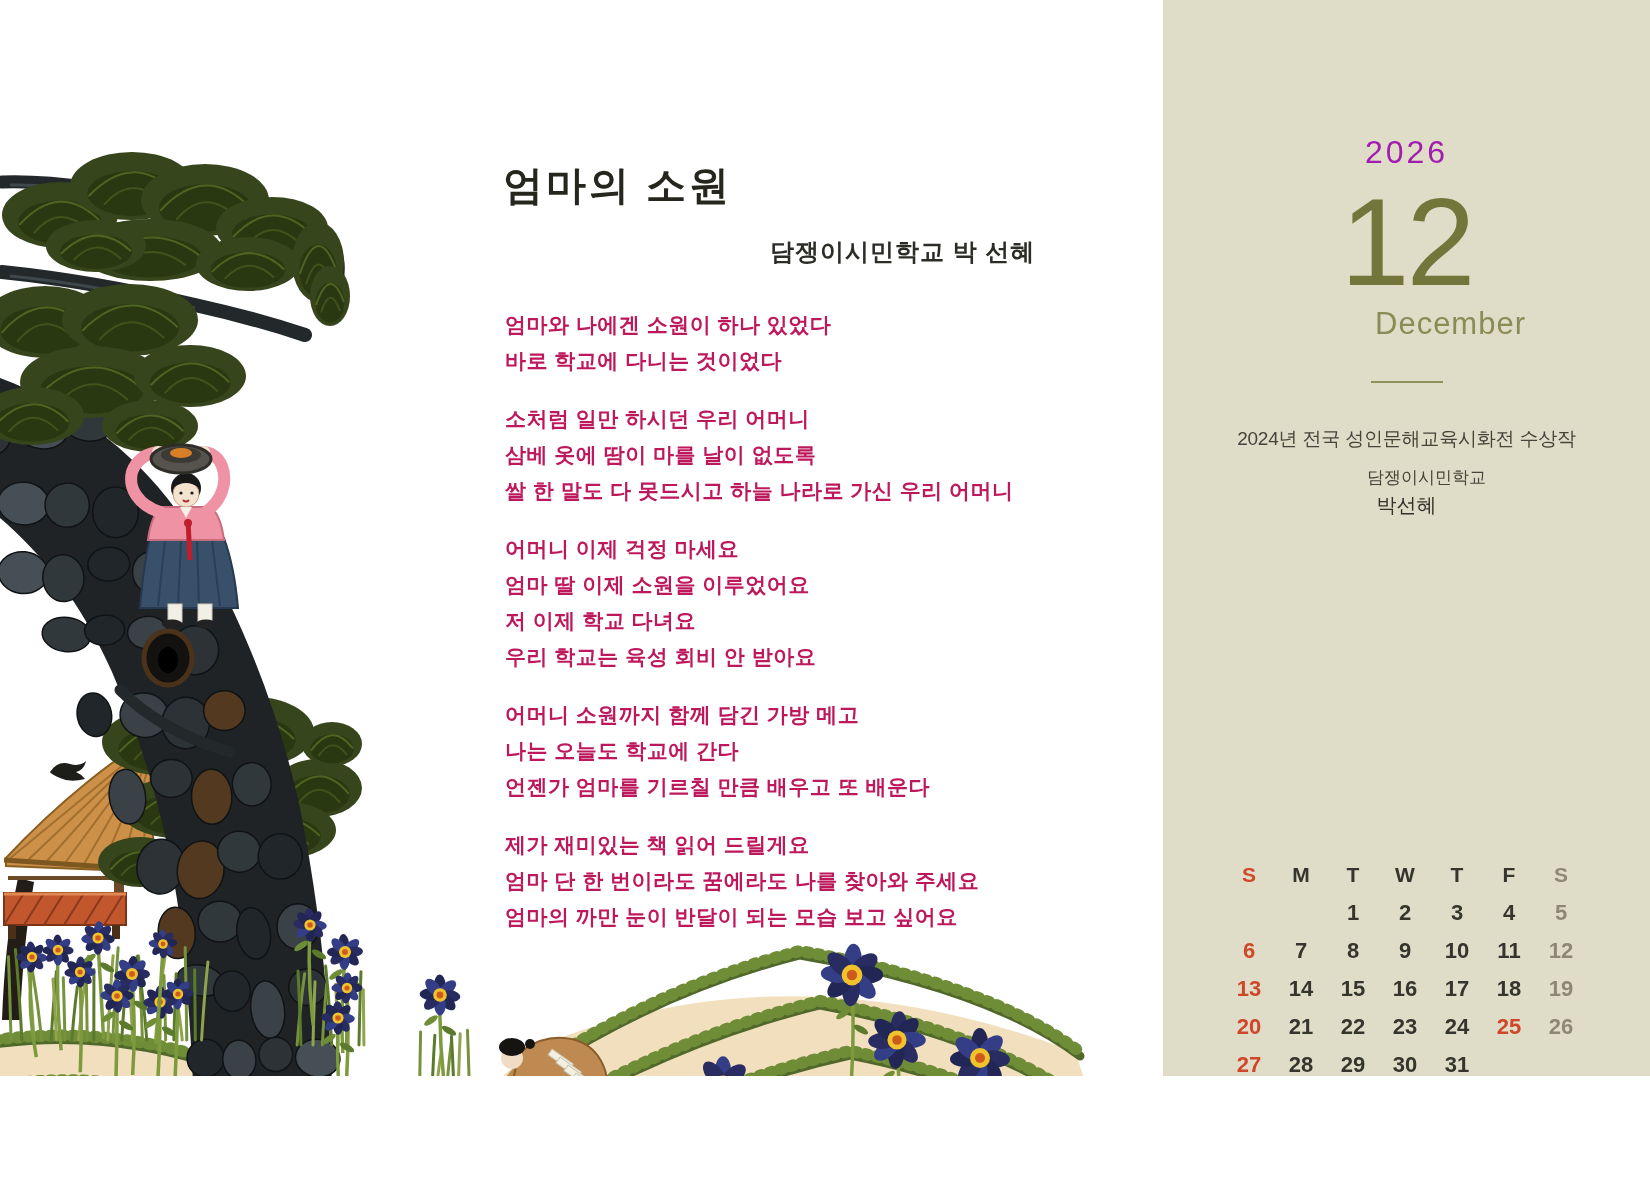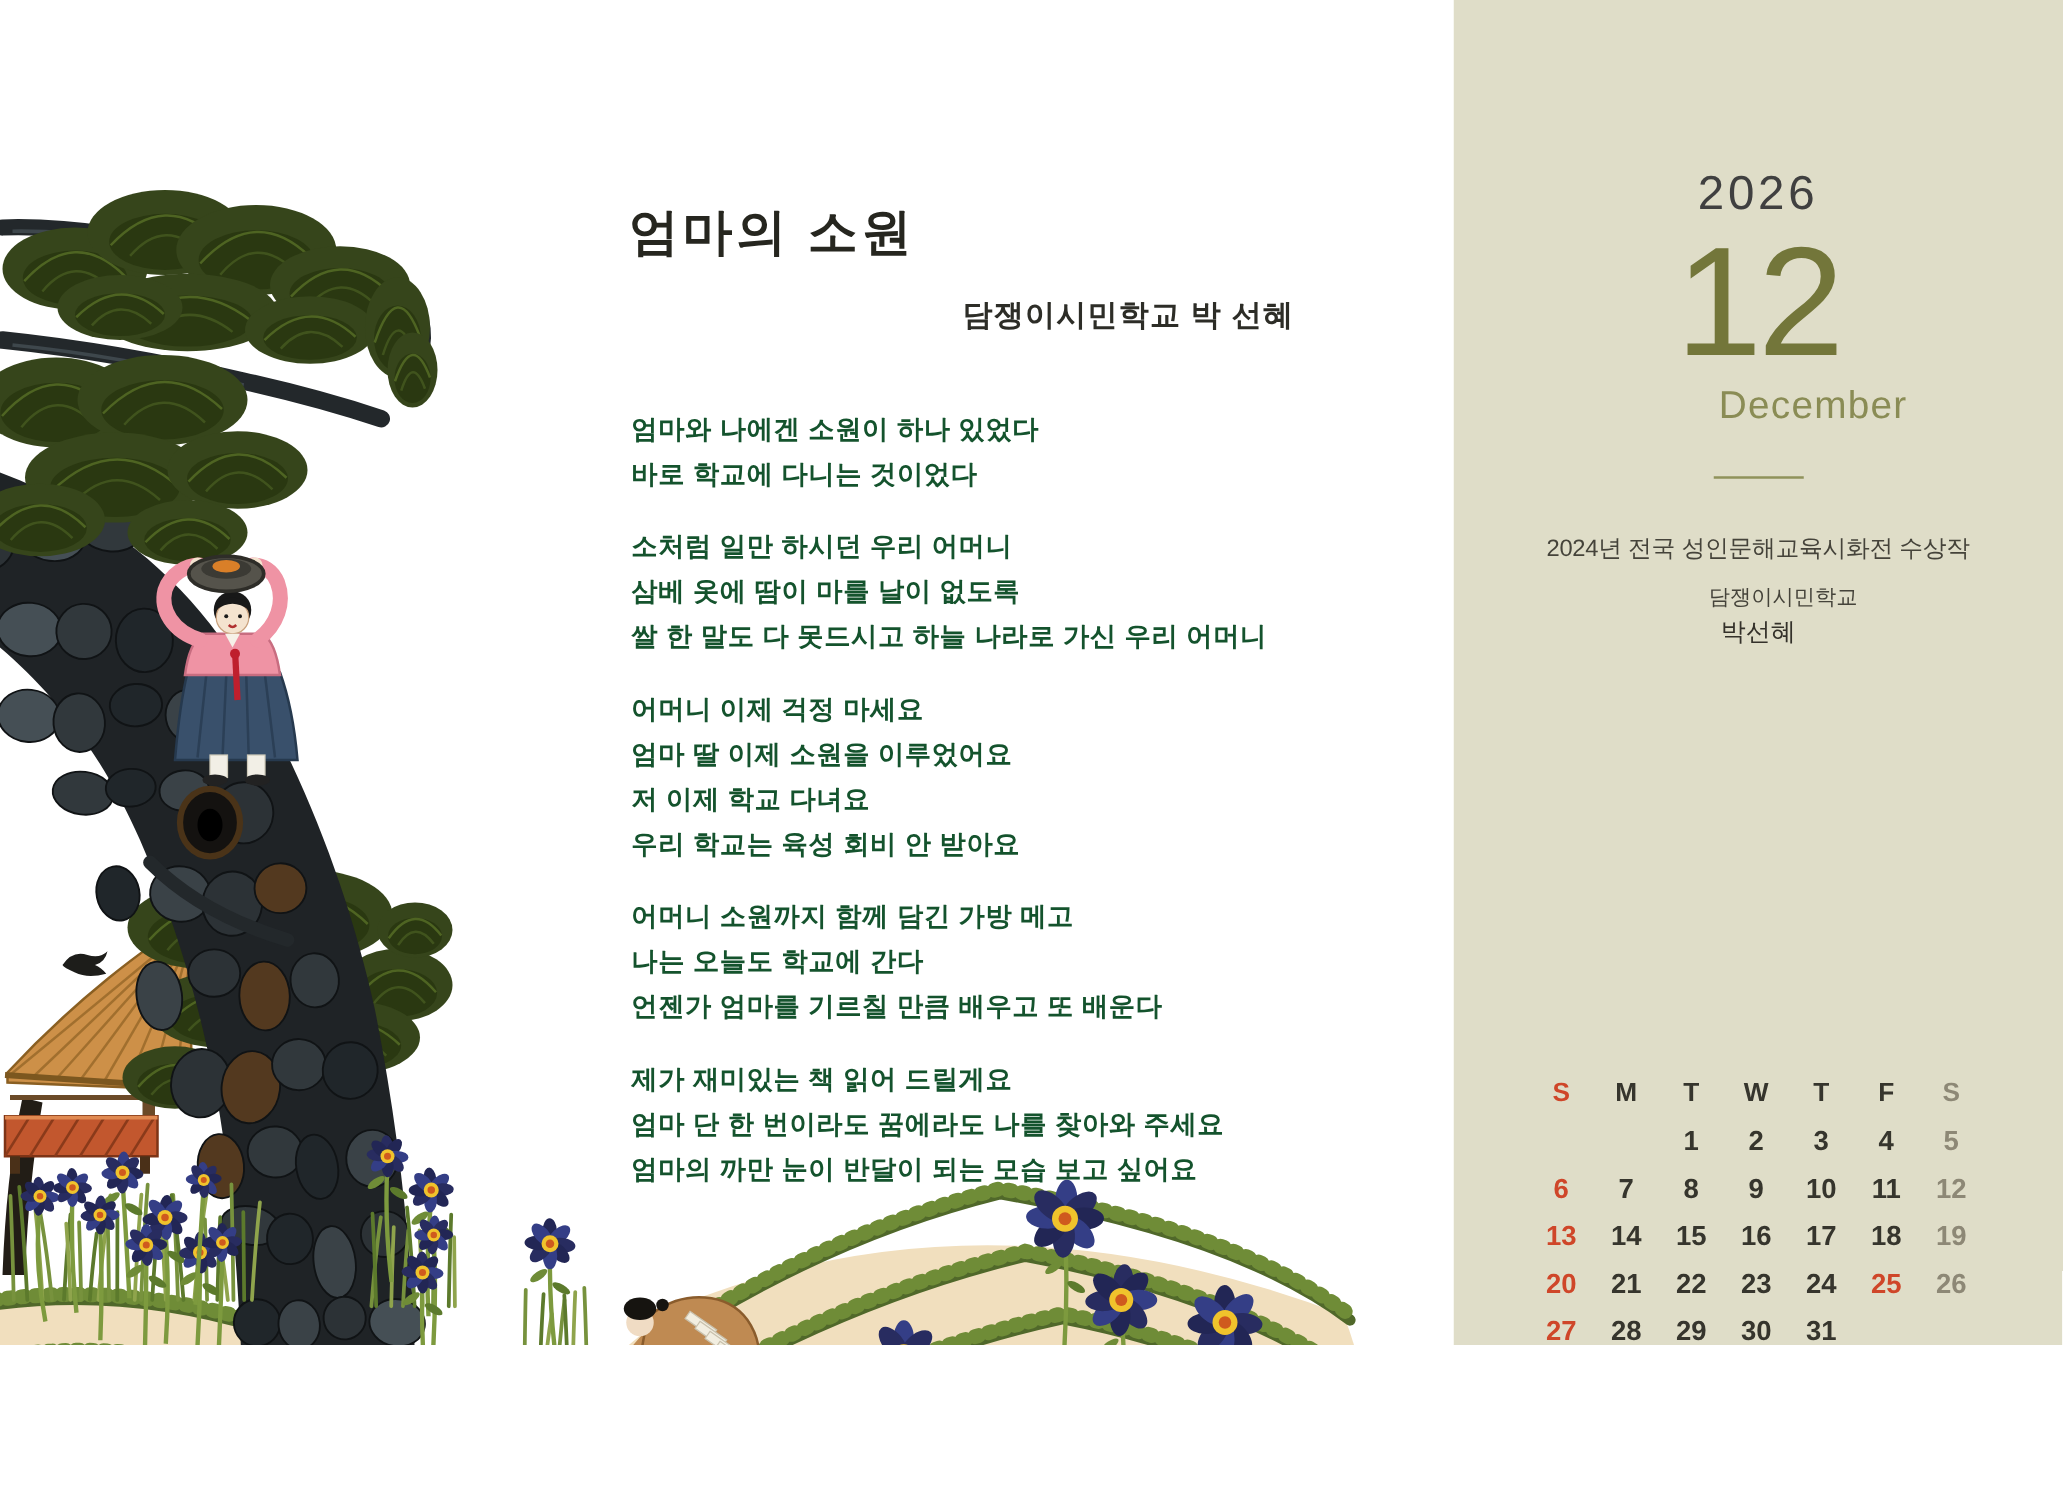--- a/index.html
+++ b/index.html
@@ -5,27 +5,27 @@
   html,body{margin:0;padding:0;}
   body{font-family:"Liberation Sans","DejaVu Sans",sans-serif;}
   .stage{position:relative;width:1650px;height:1076px;background:#ffffff;overflow:hidden;}
   .artwork{position:absolute;left:0;top:0;width:1163px;height:1191px;}
   
   .poem-title{position:absolute;left:503px;top:158px;font-size:40px;font-weight:700;
     color:#26261f;letter-spacing:3px;white-space:nowrap;}
   .poem-byline{position:absolute;left:770px;top:236px;font-size:24px;font-weight:600;
     color:#2d2d27;letter-spacing:1px;white-space:nowrap;}
   .poem-body{position:absolute;left:505px;top:307px;font-size:21px;font-weight:600;
-    color:#14532d;letter-spacing:.5px;margin-top:19px;}
+    color:#be185d;letter-spacing:.5px;}
   .poem-body .stanza{margin:0 0 22px 0;}
   .poem-body p{margin:0;line-height:36px;white-space:nowrap;}
   
   .panel{position:absolute;left:1163px;top:0;width:487px;height:1191px;background:#dfddc8;}
   .panel .centered{position:absolute;left:0;width:487px;text-align:center;}
-  .year{top:134px;font-size:38px;letter-spacing:3px;color:#404040;font-weight:500;}
+  .year{top:134px;font-size:32px;letter-spacing:3px;color:#a21caf;font-weight:500;}
   .monthnum{top:180px;font-size:124px;line-height:1.0;color:#73763a;font-weight:500;letter-spacing:-3px;}
   .monthname{top:306px;font-size:31px;color:#8a8c55;font-weight:400;letter-spacing:1px;padding-left:44px;}
   .divider{position:absolute;left:50%;margin-left:-36px;top:381px;width:72px;height:2px;background:#90925b;}
   .award{top:426px;font-size:19px;font-weight:400;color:#45433a;letter-spacing:-0.2px;}
   .school{top:466px;font-size:17px;font-weight:400;color:#45433a;margin-left:20px;}
   .author{top:492px;font-size:20px;font-weight:400;color:#34312a;}
   
   .calendar{position:absolute;left:60px;top:856px;}
   .calgrid{display:grid;grid-template-columns:repeat(7,52px);grid-auto-rows:38px;}
   .cal-cell{text-align:center;line-height:38px;font-size:22px;font-weight:600;}

